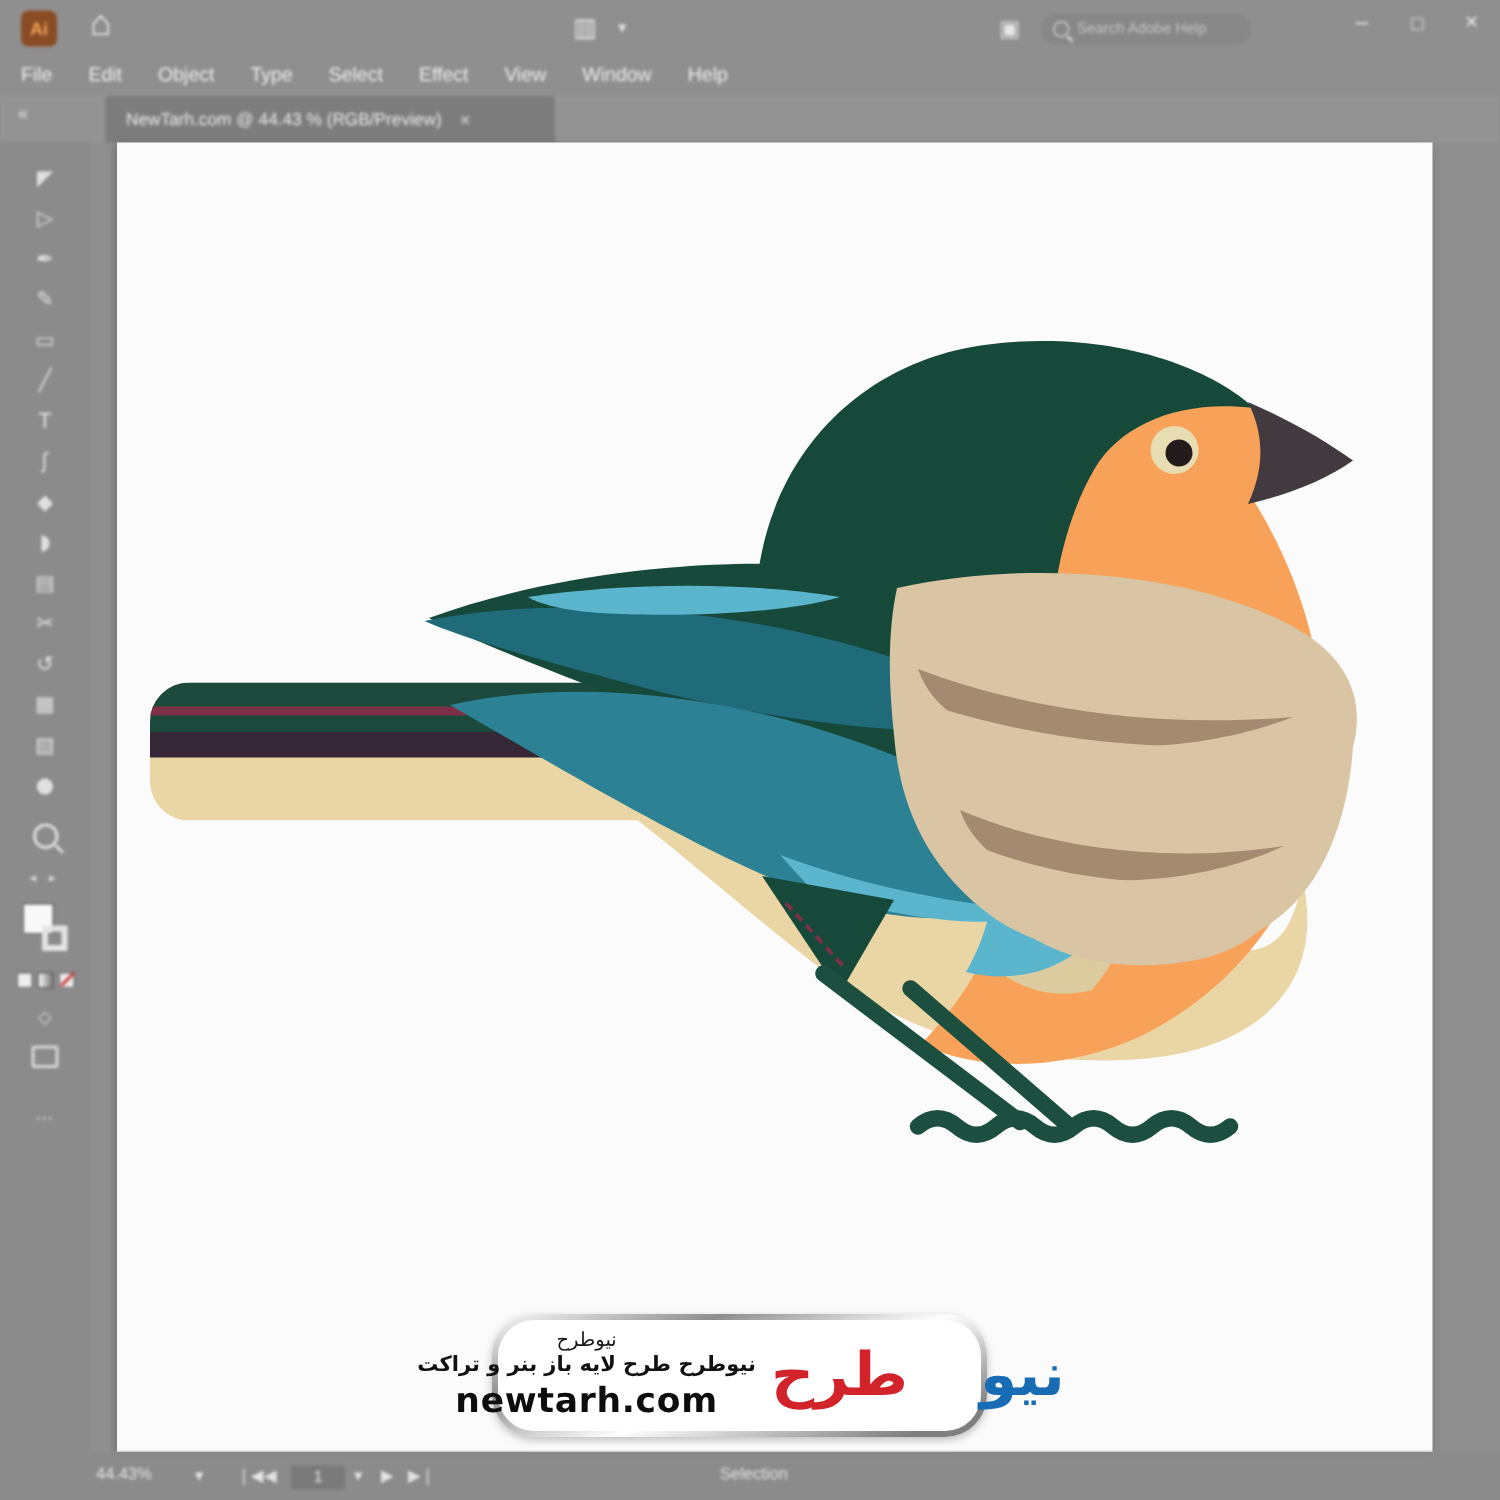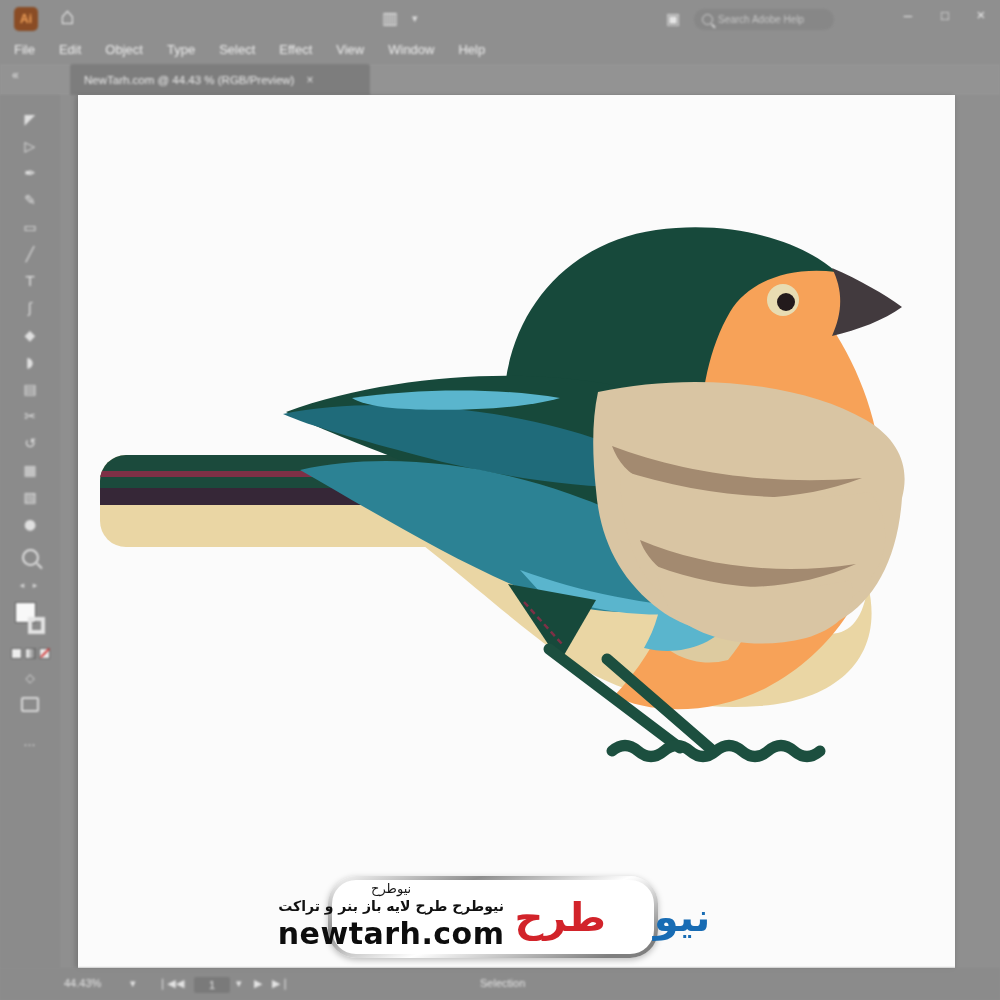--- a/index.html
+++ b/index.html
@@ -83,21 +83,21 @@
     background:linear-gradient(#ffffff,#ffffff) padding-box,
                linear-gradient(160deg,#fdfdfd 0%,#8d8d8d 28%,#ffffff 55%,#7f7f7f 90%) border-box;
     box-shadow:0 2px 6px rgba(0,0,0,0.25);
     display:flex;flex-direction:row;align-items:center;justify-content:center;gap:10px;
     direction:rtl;font-family:"DejaVu Sans", sans-serif;
   }
   .wm-logo{font-size:40px;font-weight:bold;line-height:1;white-space:nowrap;padding-right:6px;}
   .wm-text{display:flex;flex-direction:column;align-items:center;line-height:1.25;padding-left:8px;}
   .wm-brand-small{font-size:13px;color:#161616;}
   .wm-tagline{font-size:14px;font-weight:bold;color:#111;white-space:nowrap;}
-  .wm-domain{direction:ltr;font-size:30px;font-weight:800;color:#0d0d0d;letter-spacing:.5px;}
+  .wm-domain{direction:ltr;font-size:23px;font-weight:800;color:#0d0d0d;letter-spacing:.5px;}
 
   
   .statusbar{position:absolute;left:0;top:968px;width:1000px;height:32px;background:#8b8b8b;}
   .statusbar .sb{position:absolute;top:9px;font-size:11px;color:#e8e8e8;}
   .sb-zoomval{left:64px;}
   .sb-zoomcaret{left:130px;font-size:9px;top:11px;}
   .sb-navfirst{left:158px;font-size:9px;}
   .sb-navprev{left:176px;font-size:9px;}
   .sb-abfield{left:194px;top:6px;width:36px;height:16px;background:#7a7a7a;border-radius:2px;
               color:#ececec;font-size:10px;display:flex;align-items:center;justify-content:center;}

